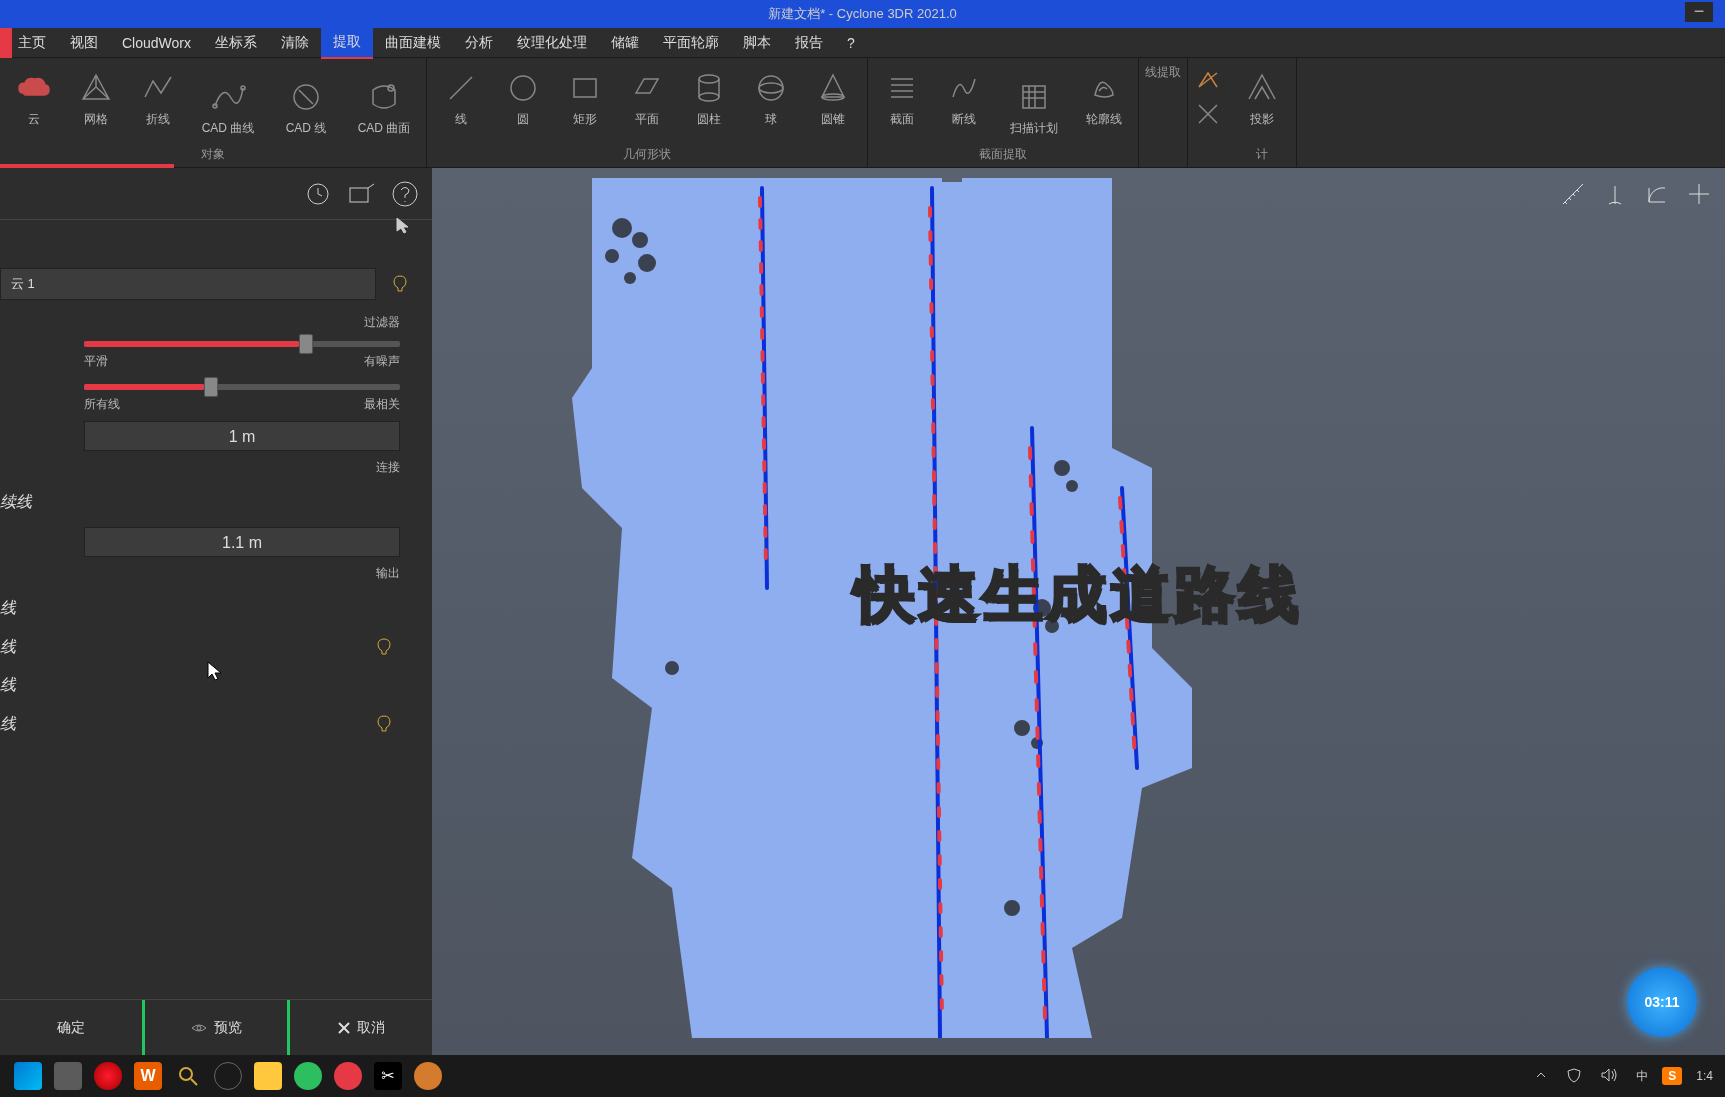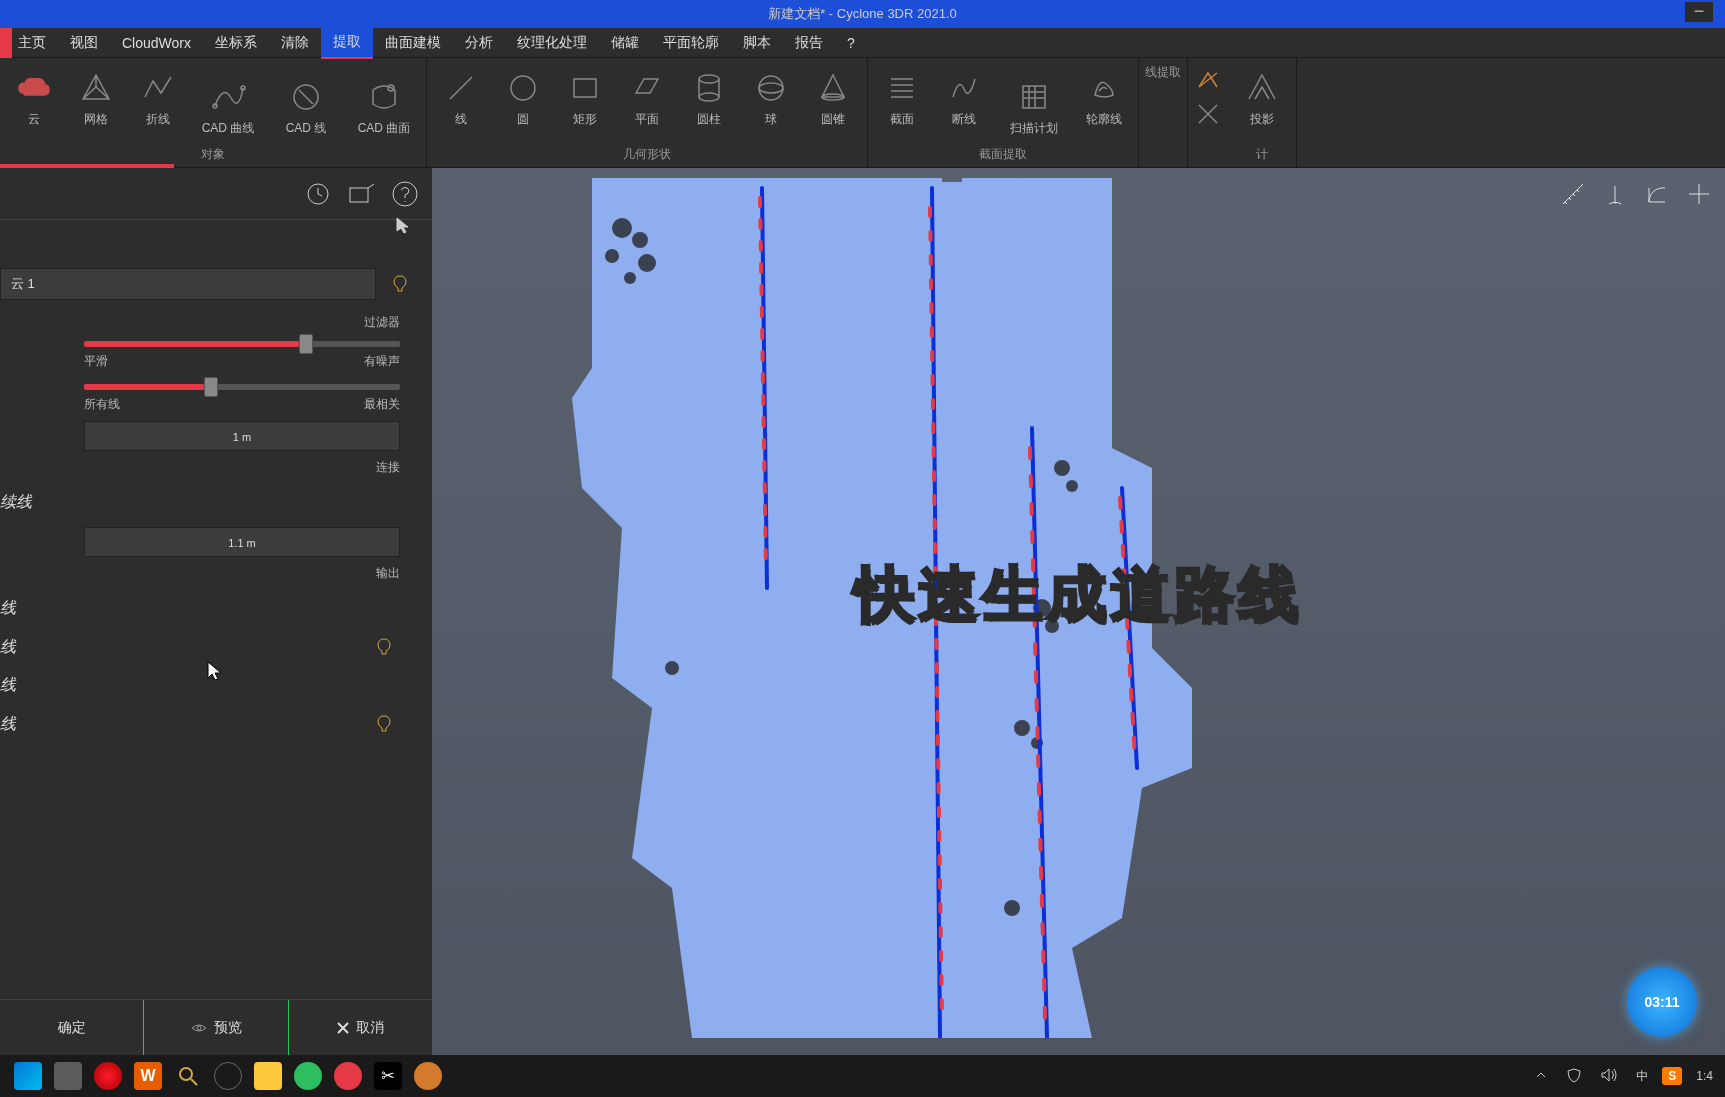--- a/index.html
+++ b/index.html
@@ -39,25 +39,25 @@
 .panel-row { display: flex; align-items: center; margin-bottom: 14px; position: relative; }
 .cursor-icon { position: absolute; right: 20px; top: 48px; }
 .text-input { background: #3c3c3c; border: 1px solid #222; height: 32px; flex: 1; color: #ddd; padding: 0 10px; font-size: 13px; margin-right: 8px; }
 .bulb-btn { width: 32px; height: 32px; display: flex; align-items: center; justify-content: center; cursor: pointer; }
 .section-label { color: #bbb; font-size: 12px; text-align: right; padding-right: 16px; margin: 8px 0 10px 0; }
 .slider-row { padding: 0 16px 0 84px; margin-bottom: 6px; }
 .slider-track { height: 6px; background: #555; position: relative; border-radius: 2px; }
 .slider-fill { height: 6px; background: #e63946; position: absolute; left: 0; border-radius: 2px; }
 .slider-thumb { width: 14px; height: 20px; background: #888; border: 1px solid #555; position: absolute; top: -7px; border-radius: 2px; }
 .slider-labels { display: flex; justify-content: space-between; font-size: 12px; color: #bbb; margin-top: 6px; }
-.value-box { background: #3c3c3c; border: 1px solid #222; height: 30px; color: #ddd; text-align: center; line-height: 30px; font-size: 11px; margin: 8px 16px 8px 84px; }
+.value-box { background: #3c3c3c; border: 1px solid #222; height: 30px; color: #ddd; text-align: center; line-height: 30px; font-size: 16px; margin: 8px 16px 8px 84px; }
 .option-row { padding: 6px 16px 6px 0; color: #ddd; font-size: 16px; display:flex; align-items:center;font-style:italic; }
 .option-row .label-area { flex:1; }
 .panel-footer { position: absolute; bottom: 0; left: 0; right: 0; height: 56px; display: flex; border-top: 1px solid #444; }
-.panel-footer .btn { flex: 1; display: flex; align-items: center; justify-content: center; gap: 6px; color: #ddd; font-size: 14px; cursor: pointer; border-right: 1px solid #22c55e; }
+.panel-footer .btn { flex: 1; display: flex; align-items: center; justify-content: center; gap: 6px; color: #ddd; font-size: 14px; cursor: pointer; border-right: 3px solid #22c55e; }
 .panel-footer .btn:last-child { border-right: none; }
 .mouse-cursor { position: absolute; left: 206px; top: 492px; pointer-events: none; }
 
 
 .viewport { position: absolute; left: 432px; right: 0; top: 168px; bottom: 42px; background: linear-gradient(#5a6270, #4e5561); overflow: hidden; }
 .viewport-tools { position: absolute; right: 8px; top: 8px; display: flex; gap: 6px; }
 .viewport-tools .vt { width: 36px; height: 36px; display:flex; align-items:center; justify-content:center; }
 .viewport-tools svg { stroke:#ddd; fill:none; }
 .cloud-shape { position: absolute; }
 .overlay-text { position: absolute; left: 50%; top: 50%; transform: translate(-50%, -70%); font-size: 60px; font-weight: 400; color: #f5c518; -webkit-text-stroke: 5px #2a2a2a; letter-spacing: 4px; white-space: nowrap; text-shadow: 3px 3px 0 #2a2a2a; }

